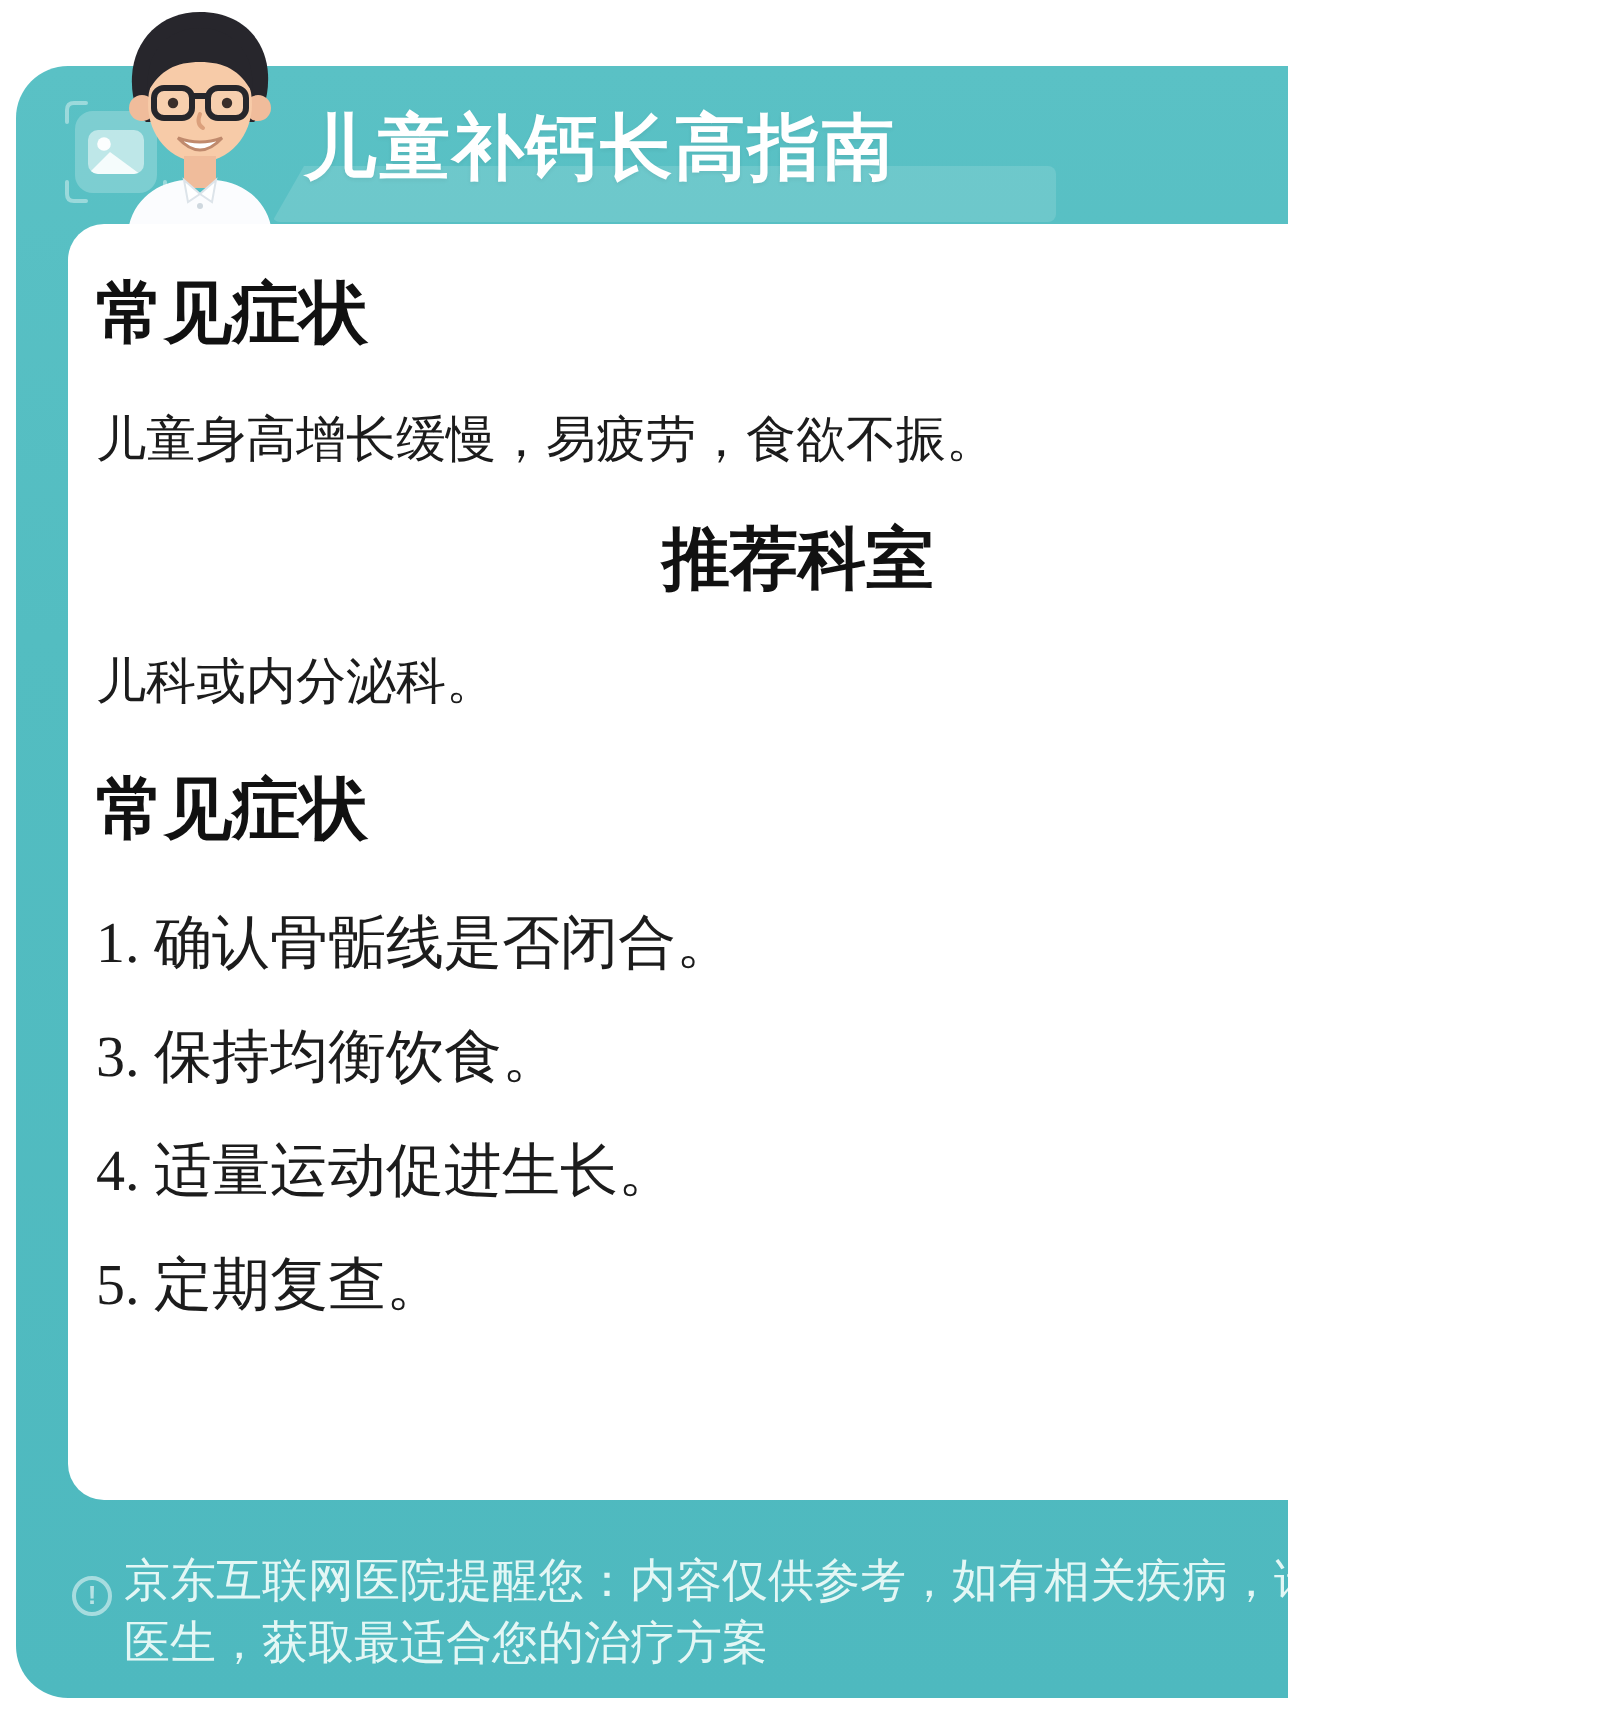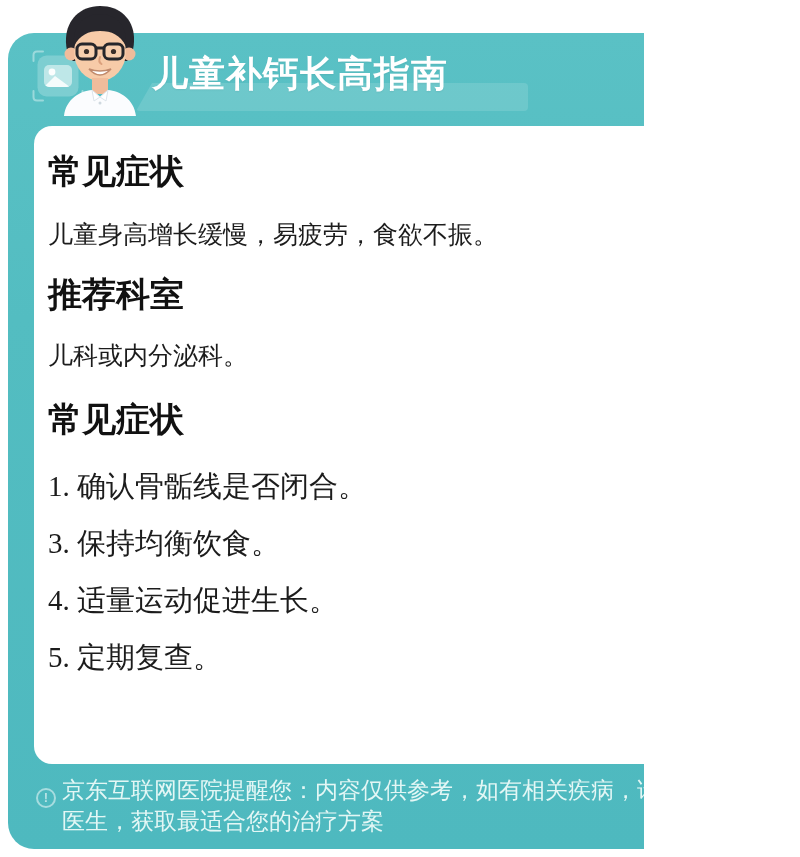--- a/index.html
+++ b/index.html
@@ -25,30 +25,30 @@
   .avatar { position:absolute; left:42px; top:-31px; width:100px; height:114px; z-index:1; }
   .avatar svg { width:100%; height:100%; display:block; }
 
   .title {
     position:absolute; left:144px; top:17px;
     font-size:36px; font-weight:700; color:#ffffff; letter-spacing:1px;
     text-shadow:0 1px 2px rgba(0,0,0,0.06);
   }
 
   .card {
-    position:absolute; left:26px; top:93px; width:732px; height:638px;
+    position:absolute; left:26px; top:79px; width:732px; height:638px;
     background:#ffffff; border-radius:18px; z-index:2;
     padding:26px 16px 0 14px; overflow:hidden;
   }
   .card h2 {
     font-family:"Liberation Sans", sans-serif;
     font-size:34px; line-height:39px; font-weight:700; color:#111111;
     margin:0 0 26px;
   }
-  .card h2.mb24 { margin-bottom:24px; }
+  .card h2.mb24 { margin-bottom:24px;text-align:center; }
   .card h2.mb30 { margin-bottom:30px; }
   .card p.body {
     font-family:Liberation Serif, serif;
     font-size:25px; line-height:36px; color:#1c1c1c; margin:0 0 22px;
   }
   .card p.body.mb26 { margin-bottom:26px; }
   .card .li {
     font-family:"Liberation Serif", serif;
     font-size:29px; line-height:34px; color:#1c1c1c; margin:0 0 23px;
   }

